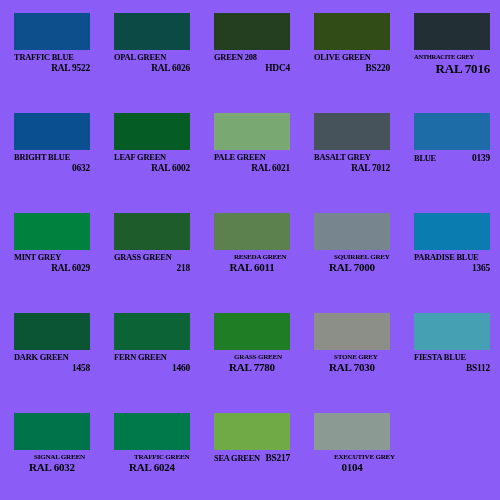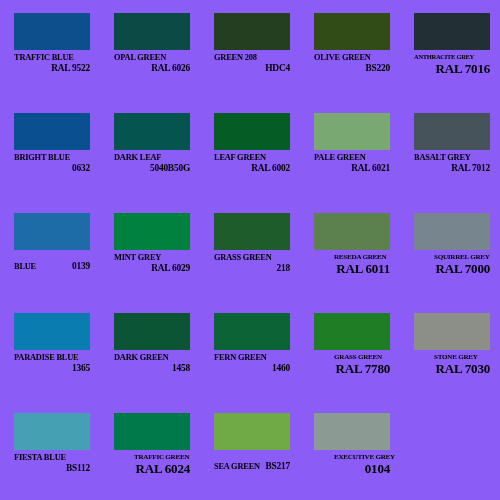--- a/index.html
+++ b/index.html
@@ -57,26 +57,26 @@
   }
   
   .caption.one-line {
     display: flex;
     justify-content: space-between;
     align-items: baseline;
   }
   .caption.one-line .cap-name,
   .caption.one-line .cap-code {
     display: inline-block;
-    margin-top: 8px;
+    margin-top: 0;
     text-align: left;
   }
   
   .caption.tight .cap-name { font-size: 7.1px; letter-spacing: -0.25px; padding-left: 20px; }
-  .caption.tight .cap-code { font-size: 13px; }
+  .caption.tight .cap-code { font-size: 11px; text-align: center; }
   .caption.xtight .cap-name { font-size: 6.5px; letter-spacing: -0.3px; }
   .caption.xtight .cap-code { font-size: 13px; }
 </style>
 </head>
 <body>
 
 <div id="chart" style="background: #8b5cf6;">
     <div class="cell">
       <span class="swatch" style="background: rgb(13, 79, 140);"></span>
       <div class="caption">
@@ -113,27 +113,20 @@
       </div>
     </div>
     <div class="cell">
       <span class="swatch" style="background: rgb(10, 80, 145);"></span>
       <div class="caption">
         <span class="cap-name">BRIGHT BLUE</span>
         <span class="cap-code">0632</span>
       </div>
     </div>
     <div class="cell">
-      <span class="swatch" style="background: rgb(5, 84, 79);"></span>
-      <div class="caption">
-        <span class="cap-name">DARK LEAF</span>
-        <span class="cap-code">5040B50G</span>
-      </div>
-    </div>
-    <div class="cell">
       <span class="swatch" style="background: rgb(6, 92, 37);"></span>
       <div class="caption">
         <span class="cap-name">LEAF GREEN</span>
         <span class="cap-code">RAL 6002</span>
       </div>
     </div>
     <div class="cell">
       <span class="swatch" style="background: rgb(121, 168, 115);"></span>
       <div class="caption">
         <span class="cap-name">PALE GREEN</span>
@@ -218,20 +211,27 @@
       </div>
     </div>
     <div class="cell">
       <span class="swatch" style="background: rgb(70, 160, 180);"></span>
       <div class="caption">
         <span class="cap-name">FIESTA BLUE</span>
         <span class="cap-code">BS112</span>
       </div>
     </div>
     <div class="cell">
+      <span class="swatch" style="background: rgb(0, 115, 74);"></span>
+      <div class="caption tight">
+        <span class="cap-name">SIGNAL GREEN</span>
+        <span class="cap-code">RAL 6032</span>
+      </div>
+    </div>
+    <div class="cell">
       <span class="swatch" style="background: rgb(0, 121, 74);"></span>
       <div class="caption tight">
         <span class="cap-name">TRAFFIC GREEN</span>
         <span class="cap-code">RAL 6024</span>
       </div>
     </div>
     <div class="cell">
       <span class="swatch" style="background: rgb(111, 170, 70);"></span>
       <div class="caption one-line">
         <span class="cap-name">SEA GREEN</span>

